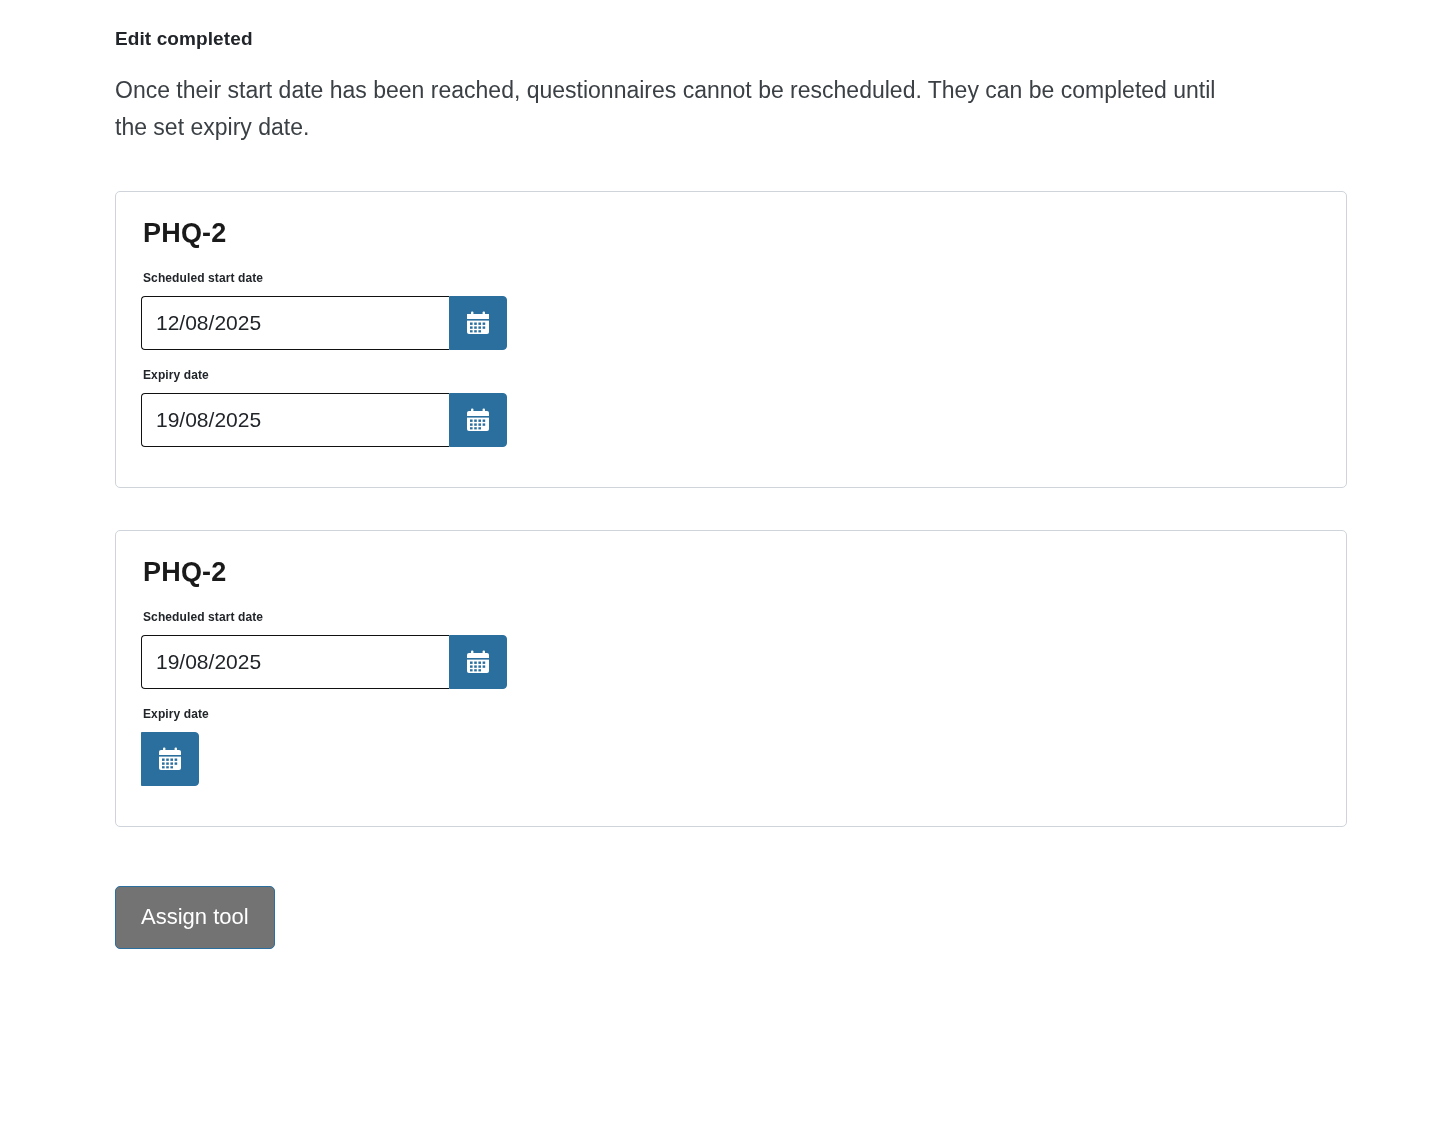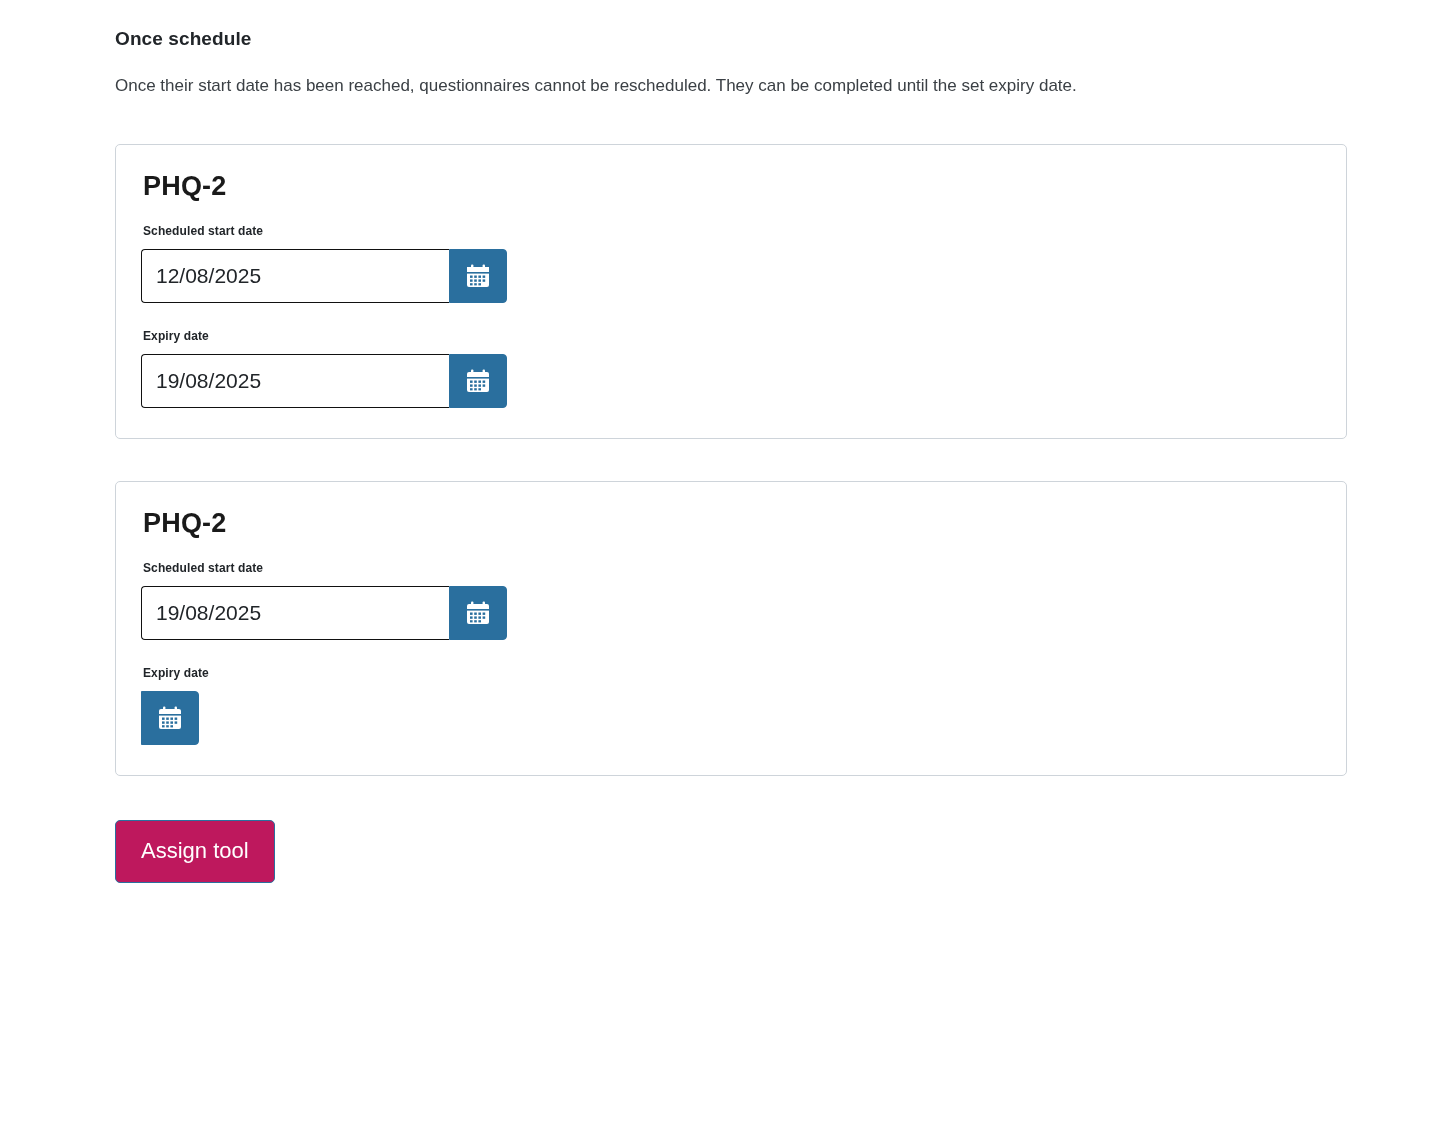--- a/index.html
+++ b/index.html
@@ -22,32 +22,32 @@
     width: 1232px;
   }
   .section-title {
     font-size: 19px;
     font-weight: bold;
     color: #212529;
     margin: 0 0 22px 0;
     letter-spacing: 0.1px;
   }
   .section-desc {
-    font-size: 17px;
+    font-size: 23px;
     line-height: 1.62;
     color: #3b4045;
     margin: 0 0 44px 0;
     max-width: 1125px;
     font-weight: 400;
   }
   .card {
     border: 1px solid #ced4da;
     border-radius: 5px;
     background: #fff;
-    padding: 26px 24px 30px 25px;
+    padding: 26px 24px 40px 25px;
     margin-bottom: 42px;
     box-sizing: border-box;
   }
   .card-title {
     font-size: 27px;
     font-weight: bold;
     color: #1a1a1a;
     margin: 0 0 22px 2px;
     letter-spacing: 0.2px;
   }
@@ -55,21 +55,21 @@
     font-size: 12px;
     font-weight: bold;
     color: #212529;
     margin: 0 0 11px 2px;
     letter-spacing: 0.1px;
   }
   .input-group {
     display: flex;
     align-items: stretch;
     width: 366px;
-    margin-bottom: 26px;
+    margin-bottom: 18px;
     border-radius: 4px;
   }
   .input-group:last-child {
     margin-bottom: 0;
   }
   .date-input {
     flex: 1 1 auto;
     height: 54px;
     box-sizing: border-box;
     border: 1px solid #111;
@@ -94,39 +94,39 @@
     align-items: center;
     justify-content: center;
     cursor: pointer;
     padding: 0;
   }
   .cal-btn svg {
     display: block;
   }
   .primary-btn {
     display: inline-block;
-    background: #be185d;
+    background: #737373;
     color: #ffffff;
     border: 1px solid #2a6f9e;
     border-radius: 5px;
     font-family: "Liberation Sans", sans-serif;
     font-size: 22px;
     line-height: 1;
     padding: 19px 25px 20px 25px;
     cursor: pointer;
-    margin-top: 2px;
+    margin-top: 17px;
   }
 </style>
 </head>
 <body>
 
 <div class="page">
   <div class="inner">
 
-    <h2 class="section-title">Once schedule</h2>
+    <h2 class="section-title">Edit completed</h2>
     <p class="section-desc">Once their start date has been reached, questionnaires cannot be rescheduled. They can be completed until the set expiry date.</p>
 
     
     <div class="card">
       <div class="card-title">PHQ-2</div>
 
       <div class="field-label">Scheduled start date</div>
       <div class="input-group">
         <input class="date-input" type="text" value="12/08/2025" style="">
         <button class="cal-btn">

